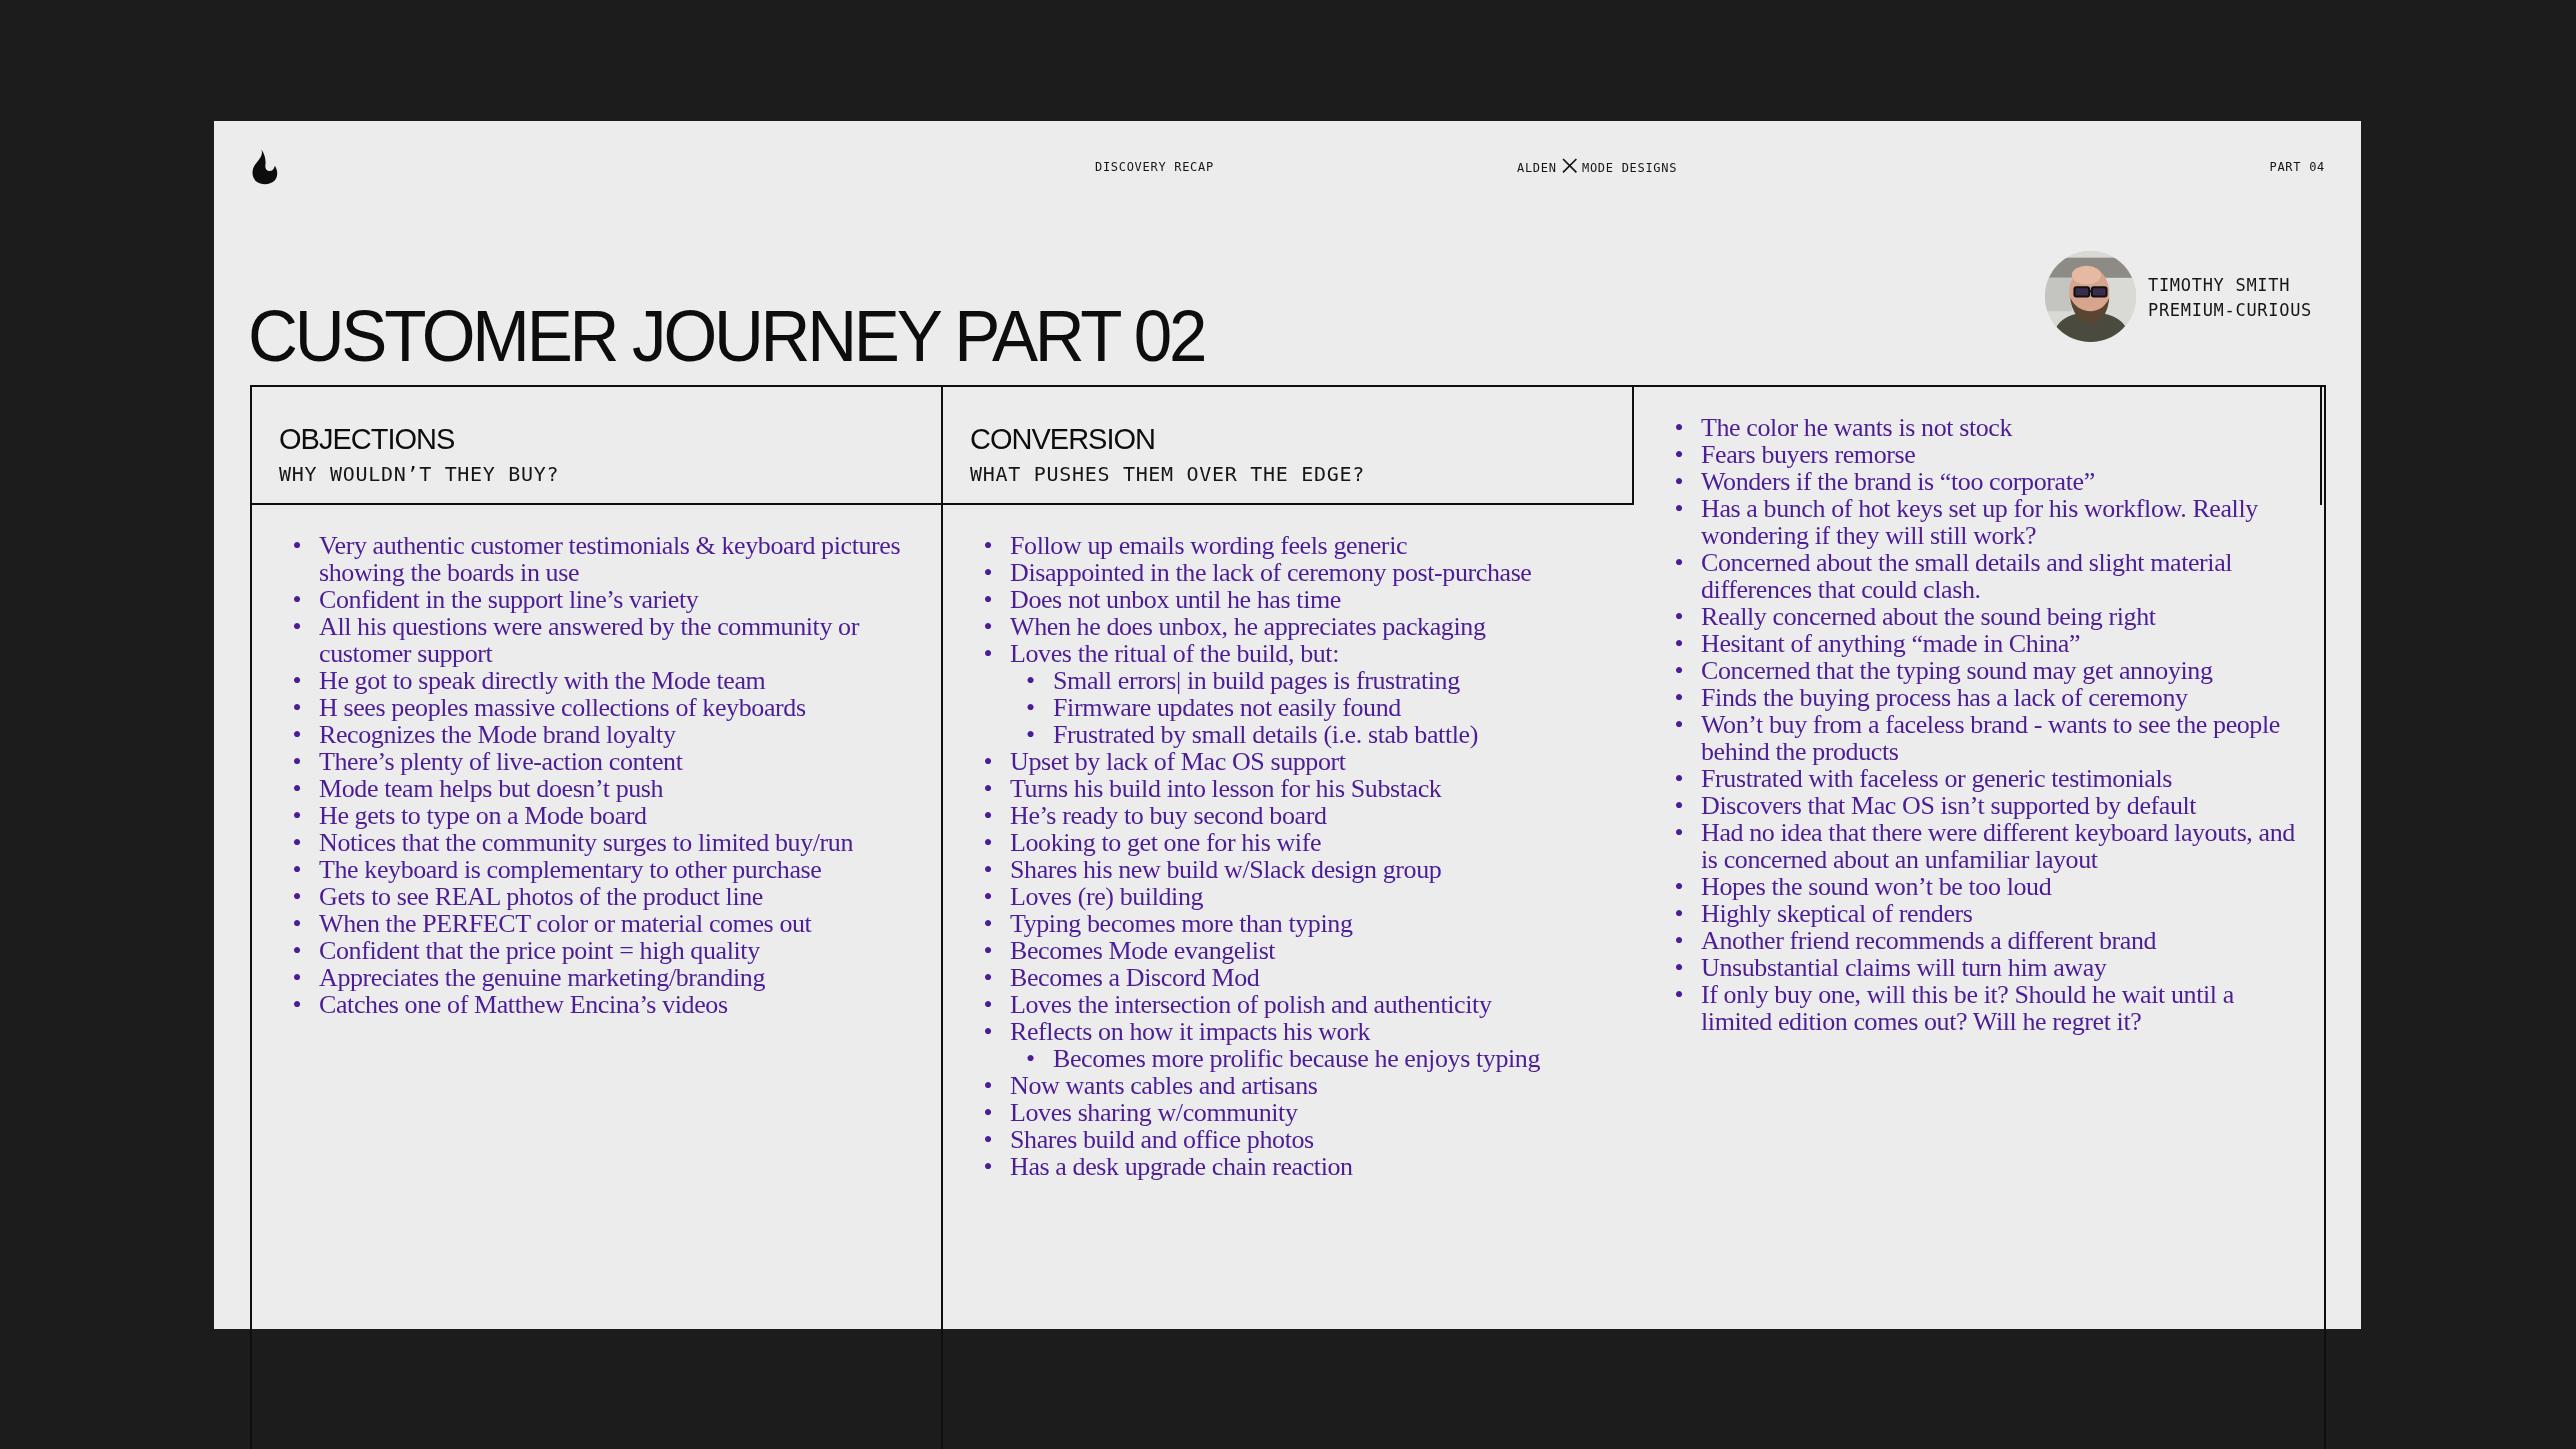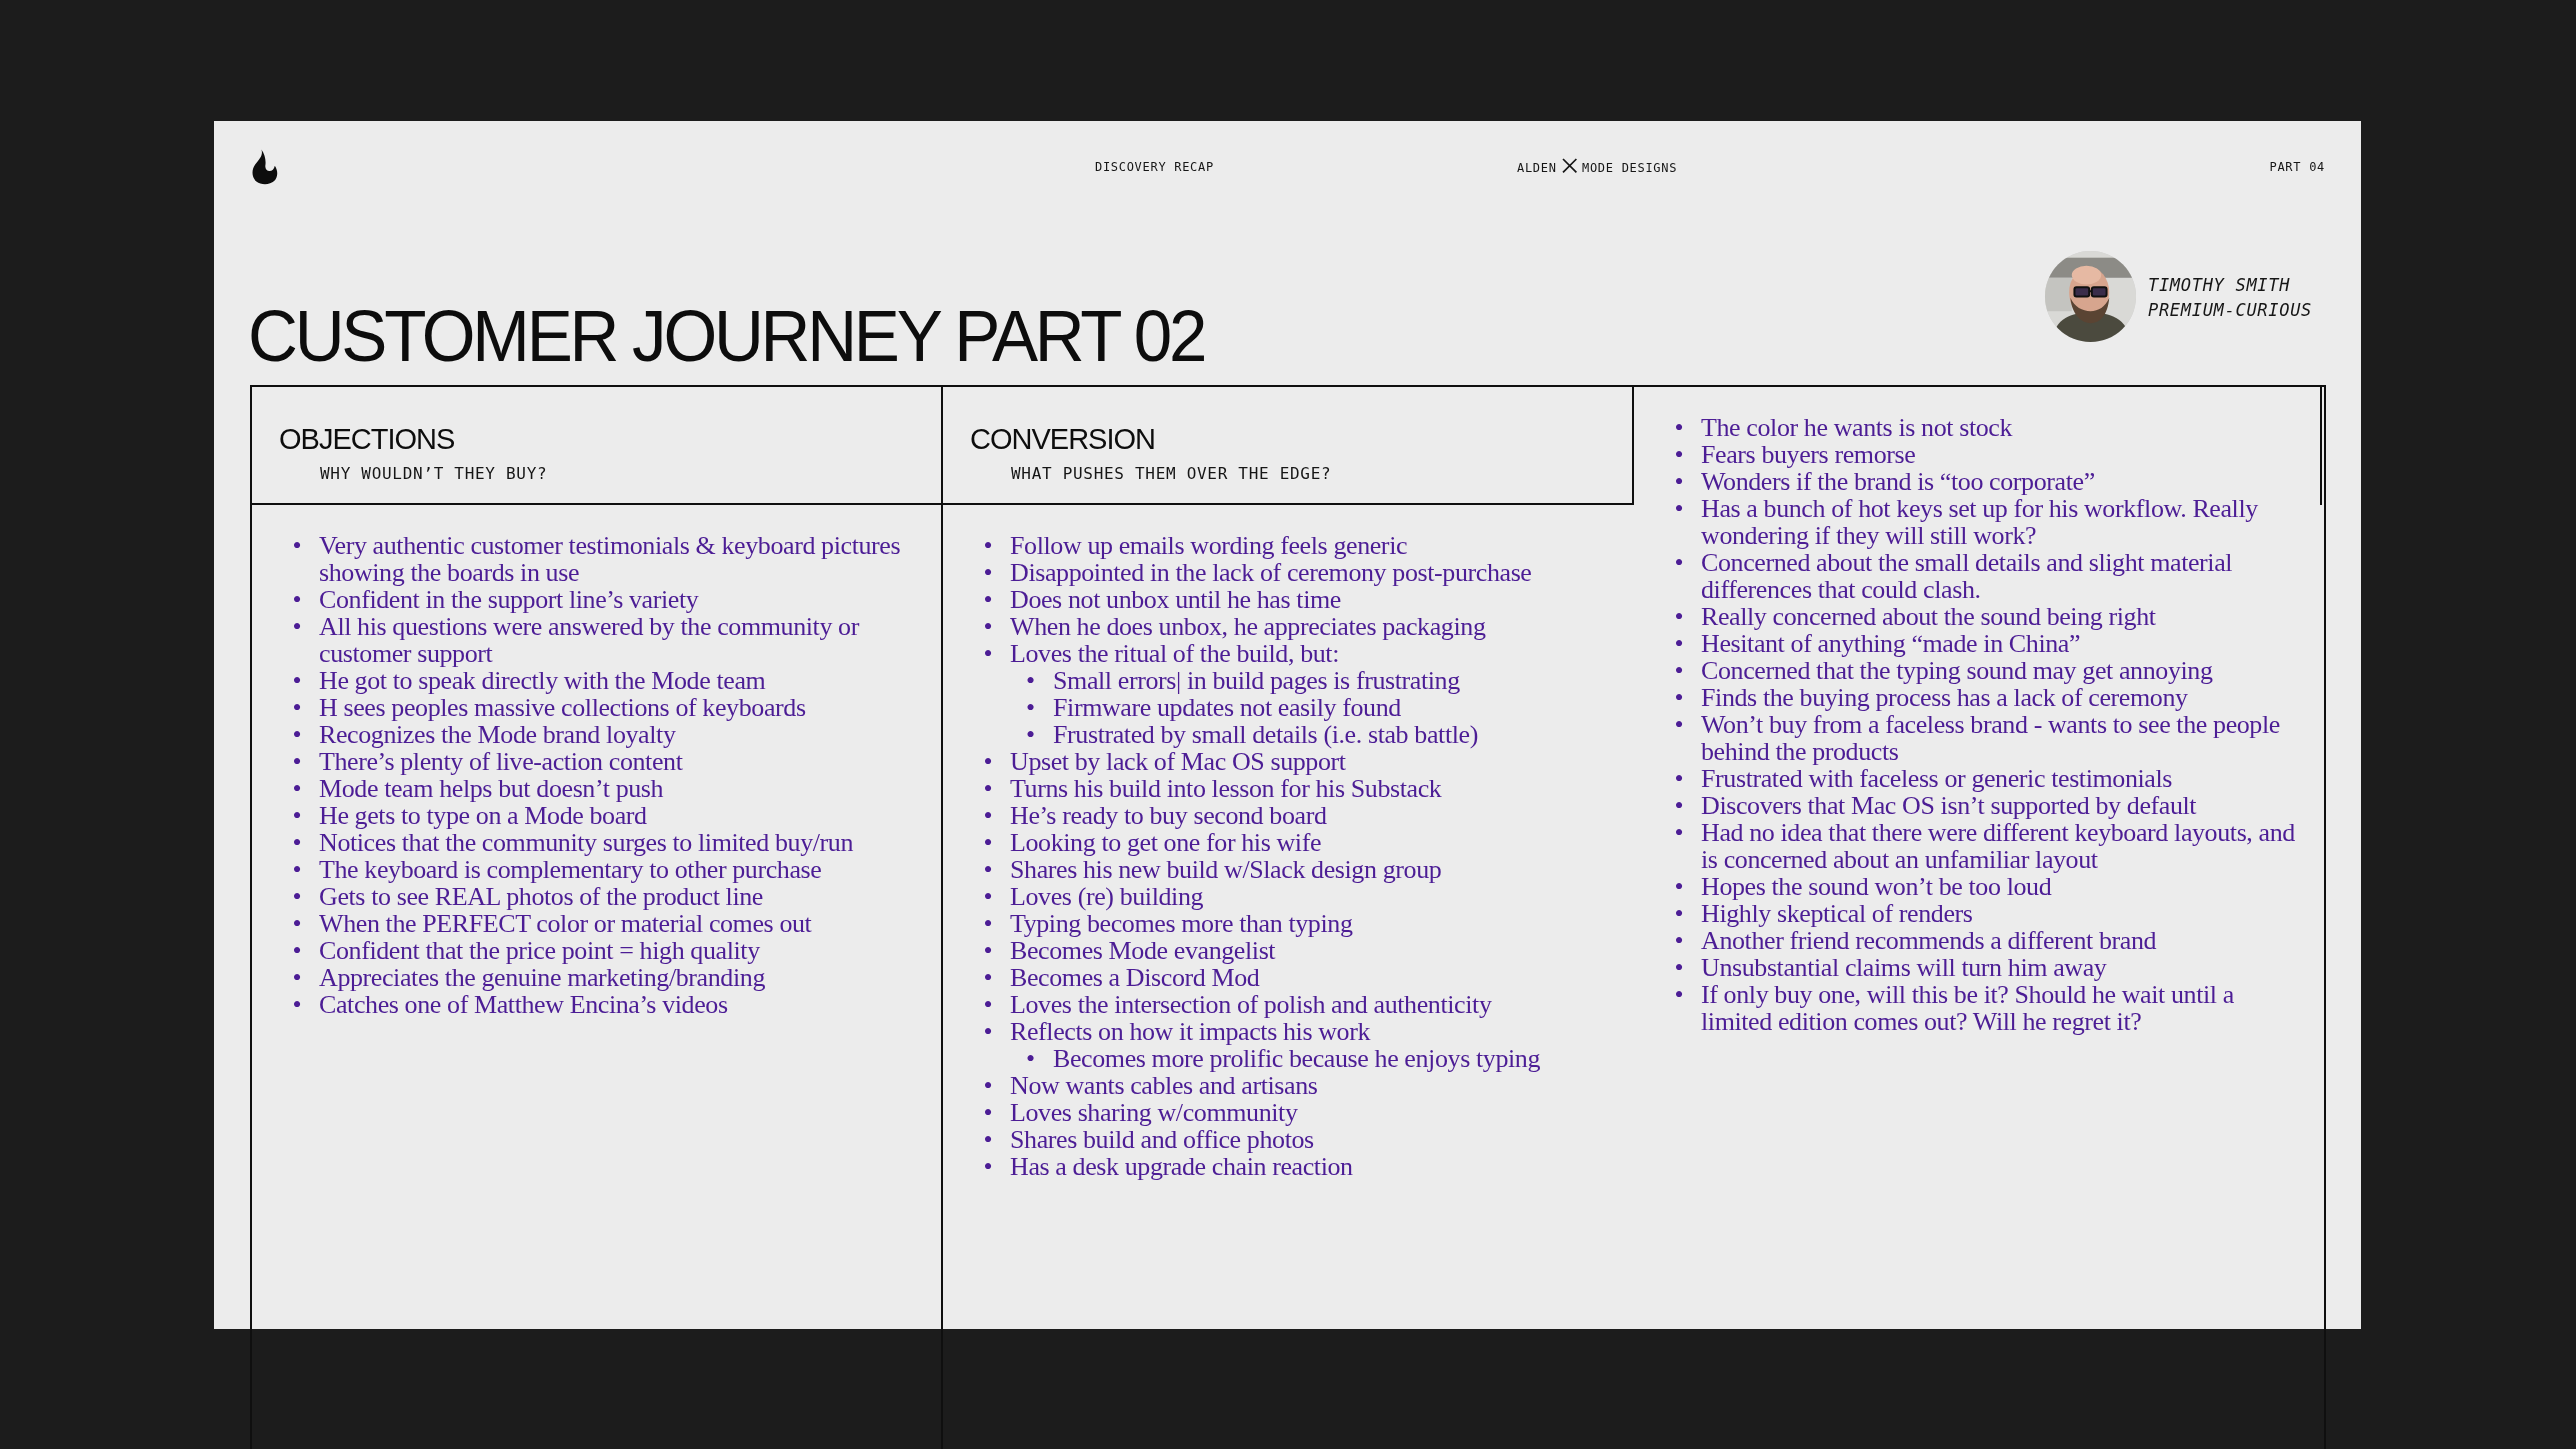--- a/index.html
+++ b/index.html
@@ -42,21 +42,20 @@
   .avatar {
     position: absolute; left: 0; top: 0;
     width: 91px; height: 91px; border-radius: 50%;
     overflow: hidden;
     background: #cfcfcf;
   }
   .persona-text {
     position: absolute; left: 103px; top: 22px;
     font-size: 17px; line-height: 25px; letter-spacing: 0.7px;
     white-space: nowrap;
-    font-style: italic;
   }
 
   .grid {
     position: absolute;
     left: 36px; top: 264px;
     width: 2076px; height: 1133px;
     border: 2.7px solid #0f0f0f;
     box-sizing: border-box;
     display: grid;
     grid-template-columns: 691px 691px 688px;
@@ -68,23 +67,22 @@
     box-sizing: border-box;
   }
   .cell-body { padding: 27px 13.4px 0 27px; box-sizing: border-box; }
   .col-border { border-right: 2.7px solid #0f0f0f; }
   .col-title {
     font-size: 29px; line-height: 35px; letter-spacing: -1px;
     white-space: nowrap;
   }
   .col-sub {
     margin-top: 6.7px;
-    font-size: 16px; line-height: 20px; letter-spacing: 0.7px;
-    white-space: nowrap;
-    margin-left: 41px;
+    font-size: 20px; line-height: 20px; letter-spacing: 0.7px;
+    white-space: nowrap;
   }
   ul.bullets {
     list-style: none; margin: 0; padding: 0;
     font-size: 26px; line-height: 27px; letter-spacing: -0.4px;
   }
   ul.bullets li { position: relative; padding-left: 40px; }
   ul.bullets li::before {
     content: "\2022"; position: absolute; left: 13.4px; top: 0;
   }
   ul.bullets li.sub { padding-left: 83px; }

